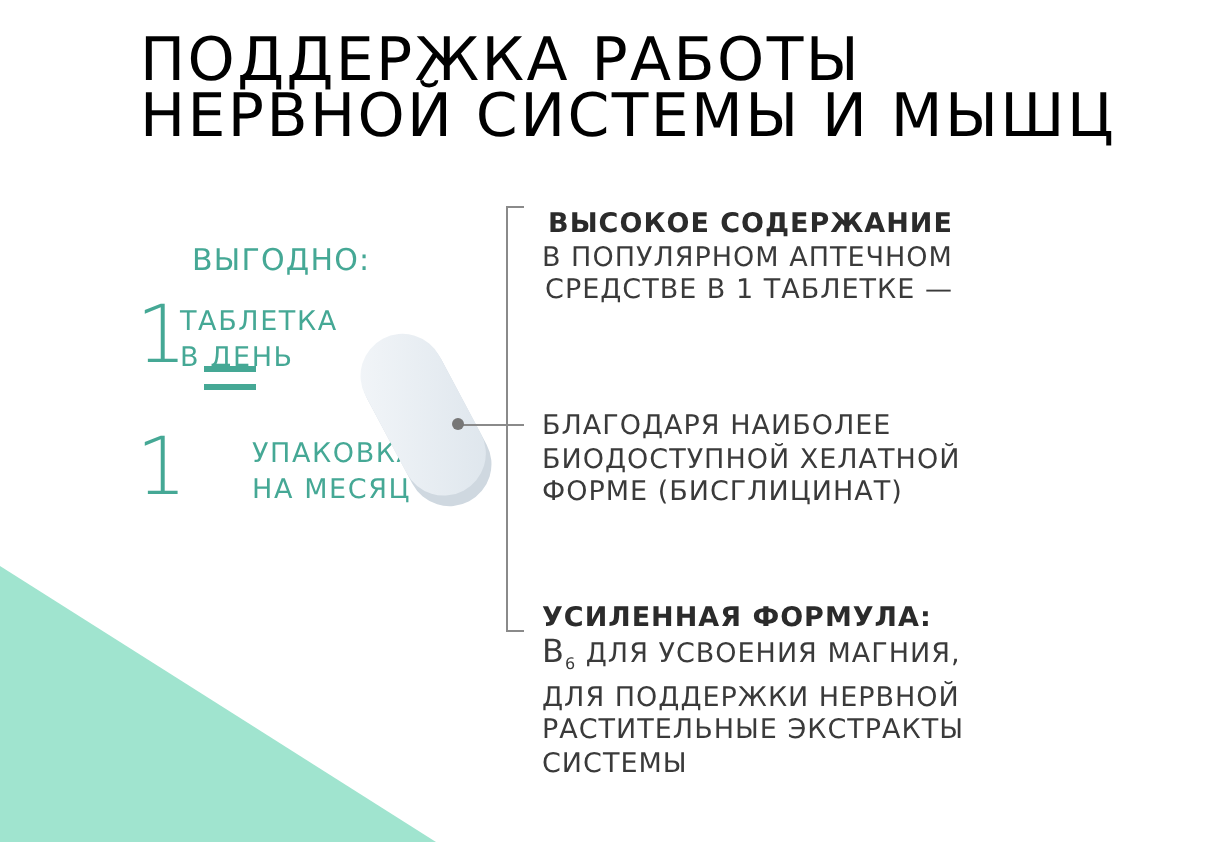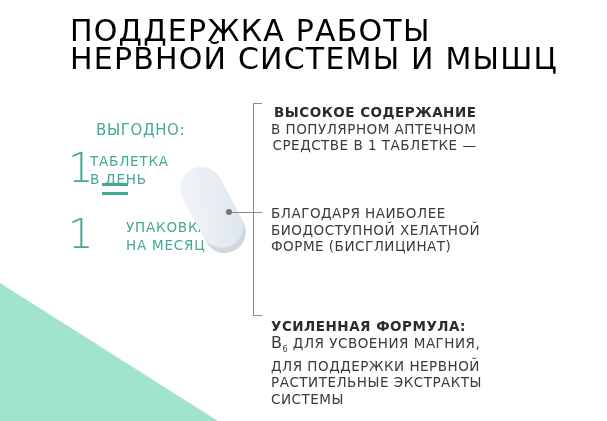--- a/index.html
+++ b/index.html
@@ -82,21 +82,21 @@
   <div>в популярном аптечном</div>
   <div>средстве в 1 таблетке —</div>
 </div>
 
 <div class="block" style="top:205px;text-transform:uppercase;">
   <div>благодаря наиболее</div>
   <div>биодоступной хелатной</div>
   <div>форме (бисглицинат)</div>
 </div>
 
-<div class="block" style="top:318px;text-transform:uppercase;">
+<div class="block" style="top:301px;text-transform:uppercase;">
   <div class="h">Усиленная формула:</div>
   <div>
     <span class="big">B</span><sub>6</sub><span> для усвоения магния,</span>
   </div>
   <div>для поддержки нервной</div>
   <div>растительные экстракты</div>
   <div>системы</div>
 </div>
 
 </body></html>

